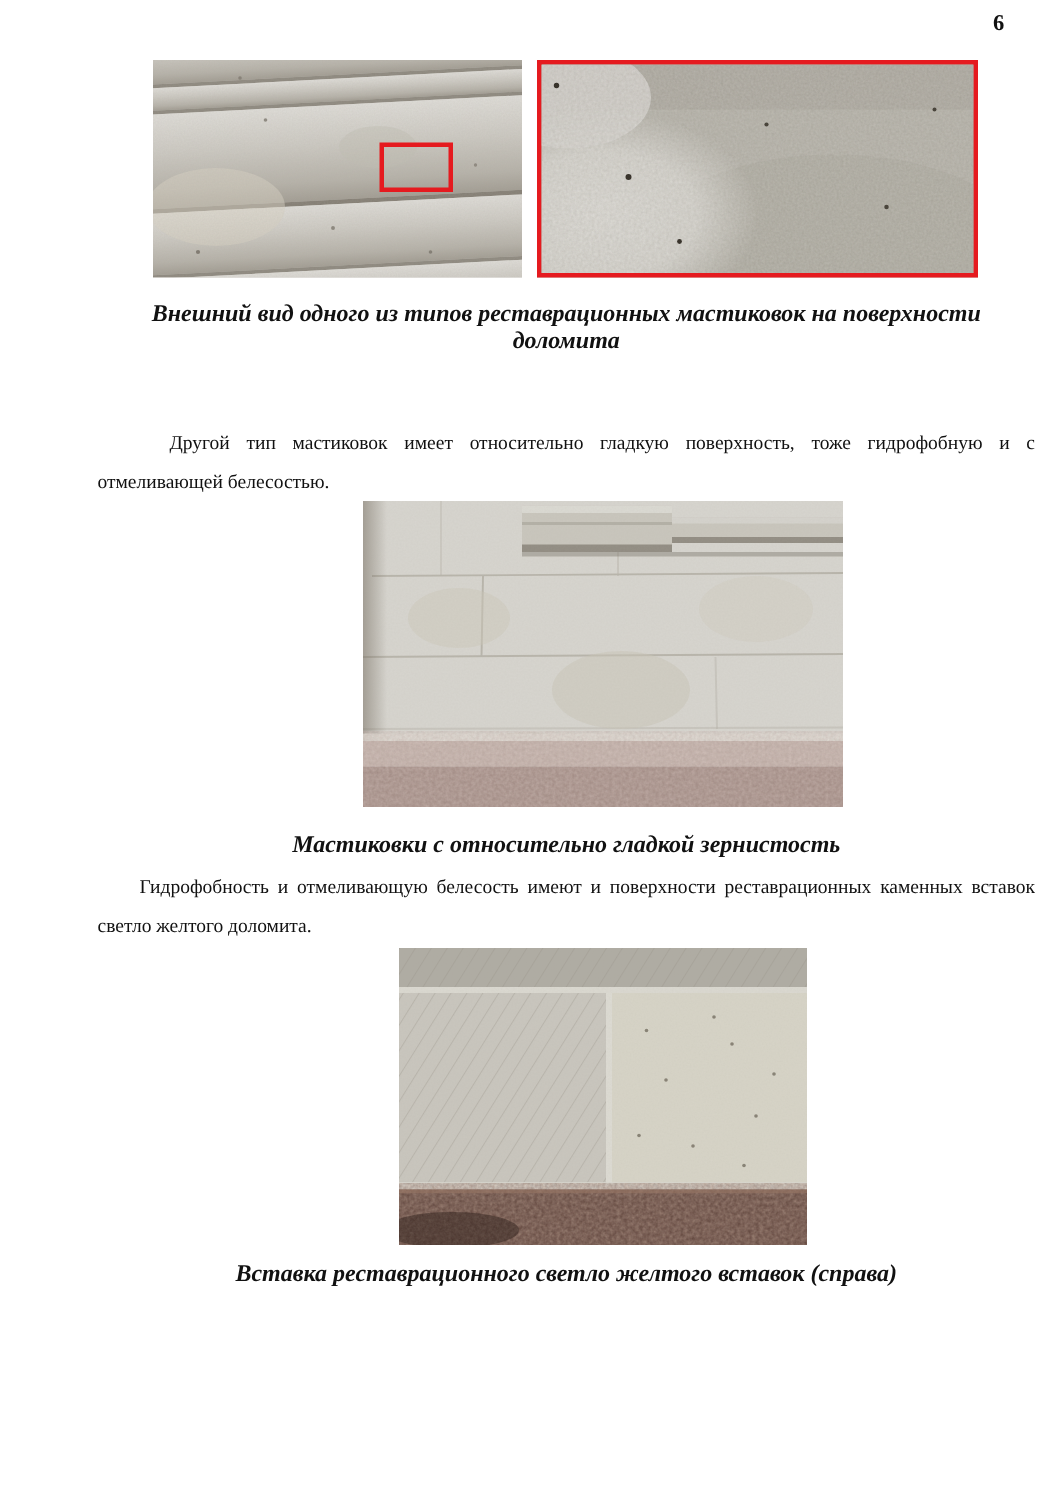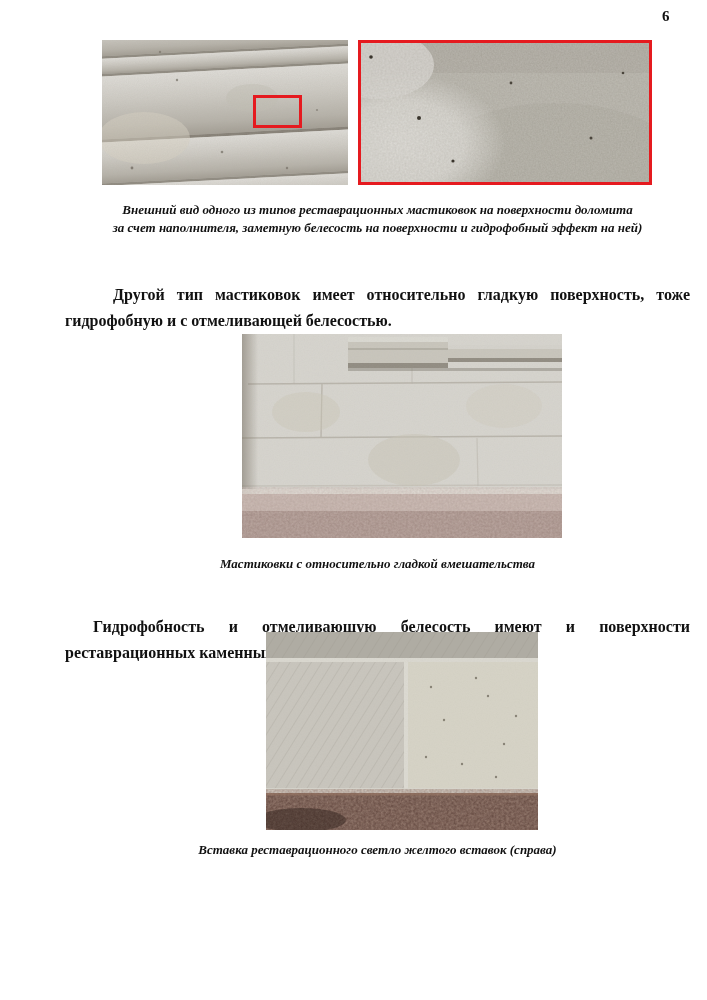--- a/index.html
+++ b/index.html
@@ -10,32 +10,32 @@
   .pageno{position:absolute;left:662px;top:8px;font-size:15px;font-weight:bold;}
   .photo{position:absolute;overflow:hidden;}
   .photo svg{display:block;width:100%;height:100%;}
   #photo-a{left:102px;top:40px;width:246px;height:145px;background:#ccc9c2;}
   #photo-b{left:358px;top:40px;width:294px;height:145px;border:3px solid #e51a1f;box-sizing:border-box;background:#b3b0a7;}
   #photo-c{left:242px;top:334px;width:320px;height:204px;background:#d7d5cf;}
   #photo-d{left:266px;top:632px;width:272px;height:198px;background:#cbc8c0;}
   .red-rect{position:absolute;left:151px;top:55px;width:49px;height:33px;border:3px solid #e51a1f;box-sizing:border-box;}
   .caption{
     position:absolute;left:65px;width:625px;text-align:center;
-    font-style:italic;font-weight:bold;font-size:13px;line-height:18px;
+    font-style:italic;font-weight:bold;font-size:16px;line-height:18px;
   }
   #caption-main{top:201px;}
   #caption-main div{white-space:pre-wrap;}
   #caption-smooth{top:555px;}
   #caption-insert{top:841px;}
   .par{
     position:absolute;left:65px;width:625px;margin:0;
-    font-size:16px;line-height:26px;text-align:justify;font-weight:bold;
+    font-size:13px;line-height:26px;text-align:justify;
   }
   #par-1{top:282px;text-indent:48px;}
-  #par-2{top:578px;text-indent:28px;margin-top:36px;}
+  #par-2{top:578px;text-indent:28px;}
 </style>
 </head>
 <body>
 
 <div class="page">
 
   <div class="pageno">6</div>
 
   <div class="photo" id="photo-a">
     <svg viewBox="0 0 246 145" preserveAspectRatio="none" xmlns="http://www.w3.org/2000/svg">
@@ -104,21 +104,20 @@
       <circle cx="92" cy="118" r="1.6" fill="#39342c"></circle>
       <circle cx="10" cy="14" r="1.8" fill="#39342c"></circle>
       <circle cx="150" cy="40" r="1.4" fill="#4a453c"></circle>
       <circle cx="230" cy="95" r="1.5" fill="#4a453c"></circle>
       <circle cx="262" cy="30" r="1.3" fill="#4a453c"></circle>
     </svg>
   </div>
 
   <div class="caption" id="caption-main">
     <div>Внешний вид одного из типов реставрационных мастиковок на поверхности доломита</div>
-    <div>за счет наполнителя, заметную белесость на поверхности и гидрофобный эффект на ней)</div>
   </div>
 
   <p class="par" id="par-1">Другой тип мастиковок имеет относительно гладкую поверхность, тоже гидрофобную и с отмеливающей белесостью.</p>
 
   <div class="photo" id="photo-c">
     <svg viewBox="0 0 320 204" preserveAspectRatio="none" xmlns="http://www.w3.org/2000/svg">
       <defs>
         <linearGradient id="cornC" x1="0" y1="0" x2="1" y2="0">
           <stop offset="0" stop-color="#776f63" stop-opacity="0.55"></stop>
           <stop offset="1" stop-color="#776f63" stop-opacity="0"></stop>
@@ -160,21 +159,21 @@
       <rect x="0" y="0" width="16" height="160" fill="url(#cornC)"></rect>
       <rect x="0" y="155" width="320" height="6" fill="#e2e0d8" opacity="0.8"></rect>
       <rect x="0" y="160" width="320" height="17" fill="#c2b1aa"></rect>
       <rect x="0" y="177" width="320" height="27" fill="#a18a83"></rect>
       <rect x="0" y="158" width="320" height="46" fill="#ffffff" filter="url(#granCl)" opacity="0.55"></rect>
       <rect x="0" y="158" width="320" height="46" fill="#ffffff" filter="url(#granCd)" opacity="0.5"></rect>
       <rect width="320" height="204" fill="#ffffff" filter="url(#grainC)" opacity="0.45"></rect>
     </svg>
   </div>
 
-  <div class="caption" id="caption-smooth">Мастиковки с относительно гладкой вмешательства</div>
+  <div class="caption" id="caption-smooth">Мастиковки с относительно гладкой зернистость</div>
 
   <p class="par" id="par-2">Гидрофобность и отмеливающую белесость имеют и поверхности реставрационных каменных вставок светло желтого доломита.</p>
 
   <div class="photo" id="photo-d">
     <svg viewBox="0 0 272 198" preserveAspectRatio="none" xmlns="http://www.w3.org/2000/svg">
       <defs>
         <pattern id="toolD" width="9" height="9" patternUnits="userSpaceOnUse" patternTransform="rotate(32)">
           <line x1="0" y1="0" x2="0" y2="9" stroke="#8f897d" stroke-width="1.4" opacity="0.28"></line>
         </pattern>
         <filter id="grainD">

